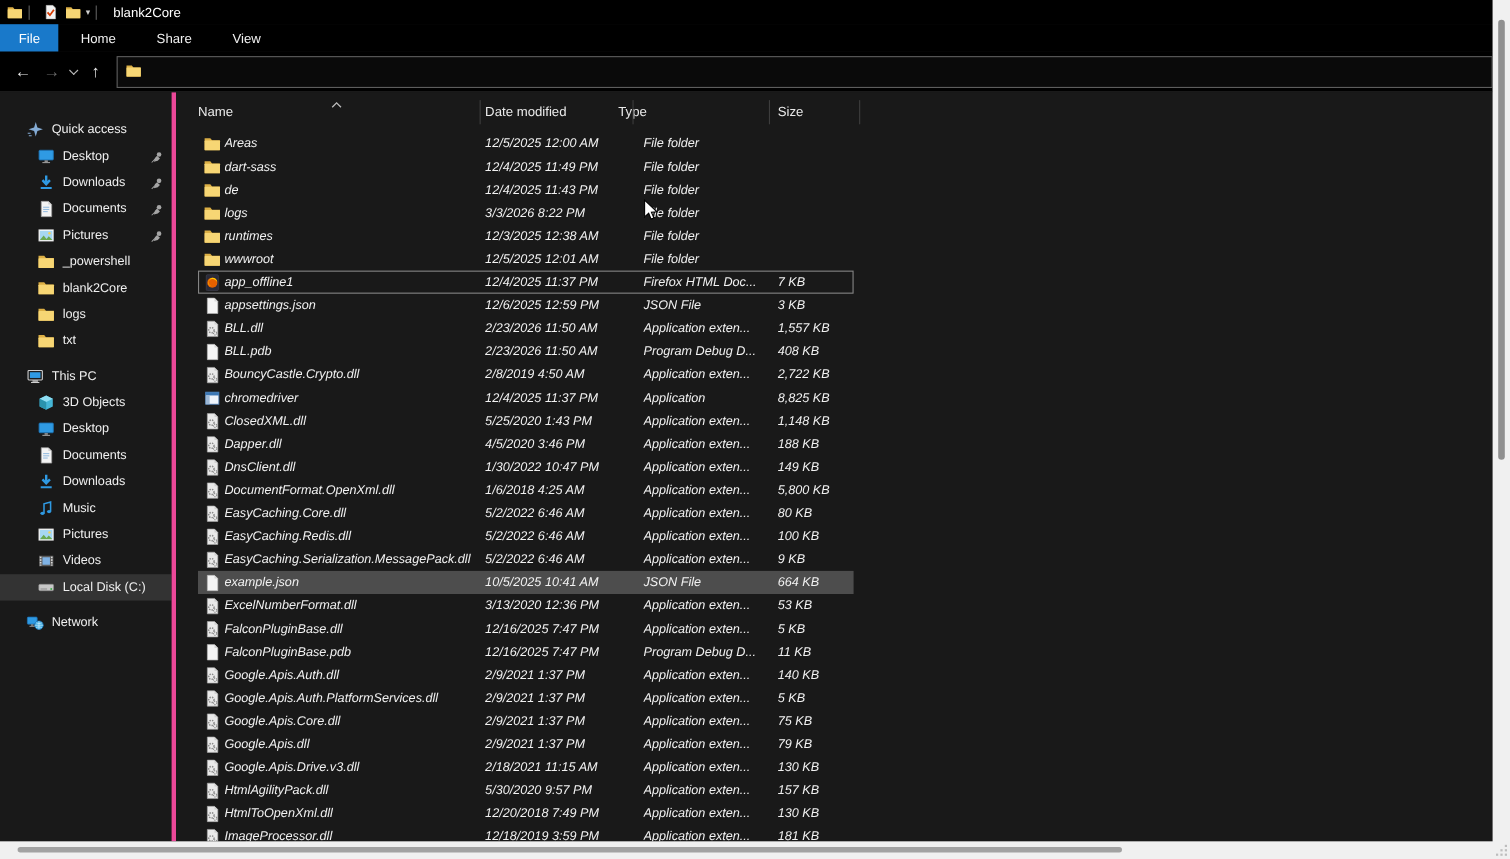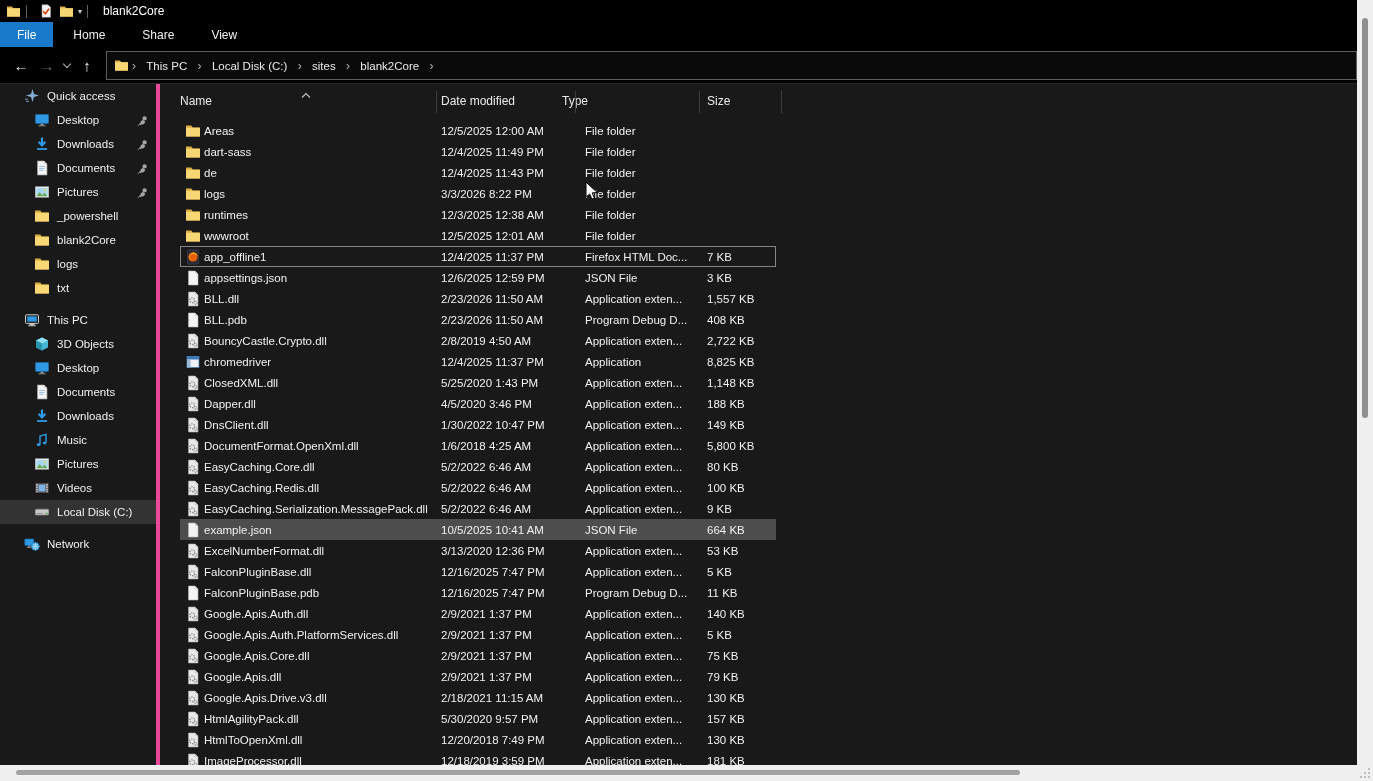--- a/index.html
+++ b/index.html
@@ -34,36 +34,36 @@
   .addrbar { flex:1; height:29px; margin-left:6px; border:1px solid #5d5d5d; background:#0a0a0a;
              display:flex; align-items:center; }
   .addr-folder { width:16px; height:15px; margin:0 2px 0 7px; }
   .crumb { color:#eaeaea; font-size:11.5px; padding:0 7px; cursor:default; }
   .crumb-sep { color:#b5b5b5; font-size:12px; }
 
   
   .content { position:absolute; left:0; top:84px; right:0; bottom:0; background:#191919; }
 
   
-  .sidebar { position:absolute; left:0; top:0; width:156px; height:100%; overflow:hidden; }
+  .sidebar { position:absolute; left:0; top:0; width:156px; height:100%; padding-top:22px; overflow:hidden; }
   .sb-item { height:24px; display:flex; align-items:center; color:#f0f0f0; font-size:11.5px; white-space:nowrap; }
   .sb-item.level0 .ic { margin-left:24px; }
   .sb-item.level1 .ic { margin-left:34px; }
   .sb-item.gap { margin-top:8px; }
   .sb-item.selected { background:#333333; }
   .sb-item .ic { width:16px; height:16px; margin-right:7px; flex:0 0 16px; }
   .sb-item .pin { width:13px; height:13px; margin-left:auto; margin-right:7px; }
 
   
   .main { position:absolute; left:156px; top:0; right:0; bottom:0; border-left:4px solid #ec4899; }
   .cols { position:absolute; left:0; top:4px; right:0; height:27px; color:#eaeaea; font-size:12px; }
   .colhead { position:absolute; top:6px; cursor:default; }
   .col-divider { position:absolute; top:3px; width:1px; height:22px; background:#3d3d3d; }
   .sort-caret { position:absolute; left:140px; top:0px; }
-  .rows { position:absolute; left:0; top:36px; right:0; bottom:0; overflow:hidden; }
+  .rows { position:absolute; left:0; top:36px; right:0; bottom:0; overflow:hidden;font-style:italic; }
   .row { height:21px; width:596px; margin-left:20px; display:flex; align-items:center;
          color:#f1f1f1; font-size:11.5px; white-space:nowrap; }
   .row .ic { width:16px; height:16px; flex:0 0 16px; margin-left:5px; margin-right:3px; }
   .row .nm { width:237px; overflow:hidden; }
   .row .dt { width:144px; overflow:hidden; }
   .row .tp { width:122px; overflow:hidden; }
   .row .sz { flex:1; text-align:left; padding-right:4px; overflow:hidden; }
   .row.selected { background:#4d4d4d; }
   .row.focused { outline:1px solid #858585; outline-offset:-1px; }
 
@@ -120,21 +120,20 @@
       <div class="nav-btn disabled">→</div>
       <div class="nav-chev">
           <span class="chev-down"></span>
         </div>
       <div class="nav-btn">↑</div>
       <div class="addrbar">
         <span class="addr-folder"><svg width="15" height="13" viewBox="0 0 16 14">
               <path d="M1 1.6h5.2l1.6 2H15v9H1z" fill="#dcaf45"></path>
               <rect x="1" y="3.6" width="14" height="8.8" rx="0.6" fill="#f7d674"></rect>
             </svg></span>
-        <span id="crumbs"><span class="crumb-sep"> › </span><span class="crumb">This PC</span><span class="crumb-sep"> › </span><span class="crumb">Local Disk (C:)</span><span class="crumb-sep"> › </span><span class="crumb">sites</span><span class="crumb-sep"> › </span><span class="crumb">blank2Core</span><span class="crumb-sep"> ›</span></span>
       </div>
     </div>
 
     <div class="content">
 
       <div class="sidebar" id="sidebar">
   <div class="sb-item level0">
     <span class="ic"><svg width="16" height="16" viewBox="0 0 16 16">
                 <path d="M8.5 1l1.5 5 5 1.5-5 1.5-1.5 5-1.5-5-5-1.5 5-1.5z" fill="#84abd4"></path>
                 <path d="M1.2 11.2h2.6M2.2 13.4h2.6" stroke="#84abd4" stroke-width="1"></path>

